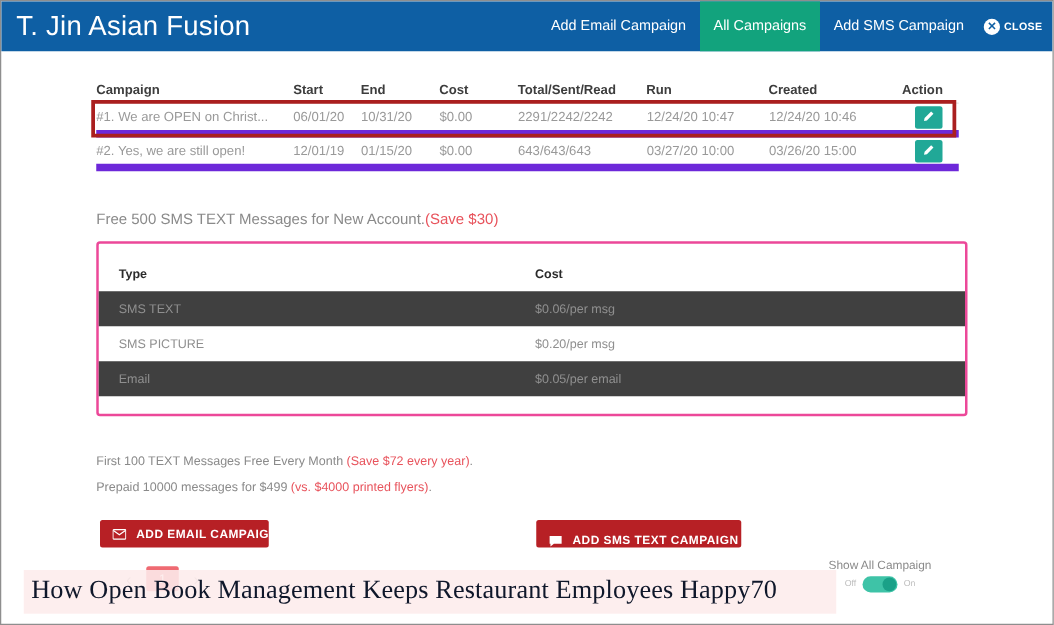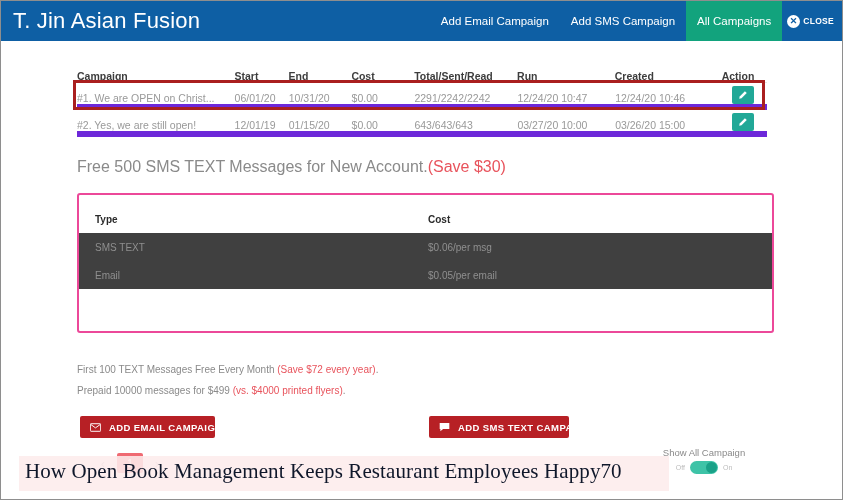--- a/index.html
+++ b/index.html
@@ -83,21 +83,21 @@
 
   
   .campaign-table {
     position: absolute;
     left: 76px; top: 60px;
     width: 690px;
     font-size: 10.5px;
   }
   .ct-row {
     display: flex;
-    align-items: flex-end;
+    align-items: center;
     height: 25px;
   }
   .ct-head {
     font-weight: 700;
     color: #3d3d3d;
     height: 22px;
     border-bottom: 1px solid #e6e6e6;
   }
   .ct-body-row {
     color: #999999;
@@ -134,22 +134,22 @@
     left: 72px; top: 79px;
     width: 692px; height: 30px;
     border: 3px solid #aa1f1f;
     pointer-events: none;
     z-index: 5;
   }
 
   
   .promo-line {
     position: absolute;
-    left: 76px; top: 157px;
-    font-size: 16px;
+    left: 76px; top: 167px;
+    font-size: 12px;
     color: #8a8a8a;
     white-space: nowrap;
   }
   .promo-hl { color: #e8535c; }
 
   
   .price-card {
     position: absolute;
     left: 76px; top: 192px;
     width: 697px;
@@ -201,21 +201,21 @@
     letter-spacing: 0.4px;
     display: flex;
     align-items: center;
     gap: 8px;
     padding: 0 14px 0 10px;
     cursor: pointer;
     font-family: "Liberation Sans", sans-serif;
     white-space: nowrap;
   }
   .cta-email { left: 79px; top: 415px; width: 135px; }
-  .cta-sms   { left: 428px; top: 415px; width: 140px; }
+  .cta-sms   { left: 428px; top: 415px; width: 164px; align-items: flex-end; }
   .cta svg { display: block; flex: 0 0 auto; }
 
   
   .pager {
     position: absolute;
     left: 94px; top: 452px;
     display: flex;
     align-items: center;
     gap: 6px;
     z-index: 2;
@@ -306,22 +306,22 @@
   }
 </style>
 </head>
 <body>
 
 <div class="app-header">
   <div class="brand">T. Jin Asian Fusion</div>
   <div class="header-spacer"></div>
   <div class="header-nav">
     <div class="nav-link">Add Email Campaign</div>
+    <div class="nav-link active">All Campaigns</div>
     <div class="nav-link">Add SMS Campaign</div>
-    <div class="nav-link active">All Campaigns</div>
     <div class="close-btn">
       <span class="close-x">✕</span>
       <span>CLOSE</span>
     </div>
   </div>
 </div>
 
 <div class="campaign-table">
 
   <div class="ct-row ct-head">
@@ -379,20 +379,24 @@
 
 <div class="price-card">
   <div class="pc-row pc-head">
     <div class="pc-type">Type</div>
     <div class="pc-cost">Cost</div>
   </div>
   <div class="pc-row pc-body pc-shade">
     <div class="pc-type">SMS TEXT</div>
     <div class="pc-cost">$0.06/per msg</div>
   </div>
+  <div class="pc-row pc-body">
+    <div class="pc-type">SMS PICTURE</div>
+    <div class="pc-cost">$0.20/per msg</div>
+  </div>
   <div class="pc-row pc-body pc-shade">
     <div class="pc-type">Email</div>
     <div class="pc-cost">$0.05/per email</div>
   </div>
 </div>
 
 <div class="footnote footnote-1">
   <span>First 100 TEXT Messages Free Every Month </span><span class="promo-hl">(Save $72 every year)</span><span>.</span>
 </div>
 <div class="footnote footnote-2">

